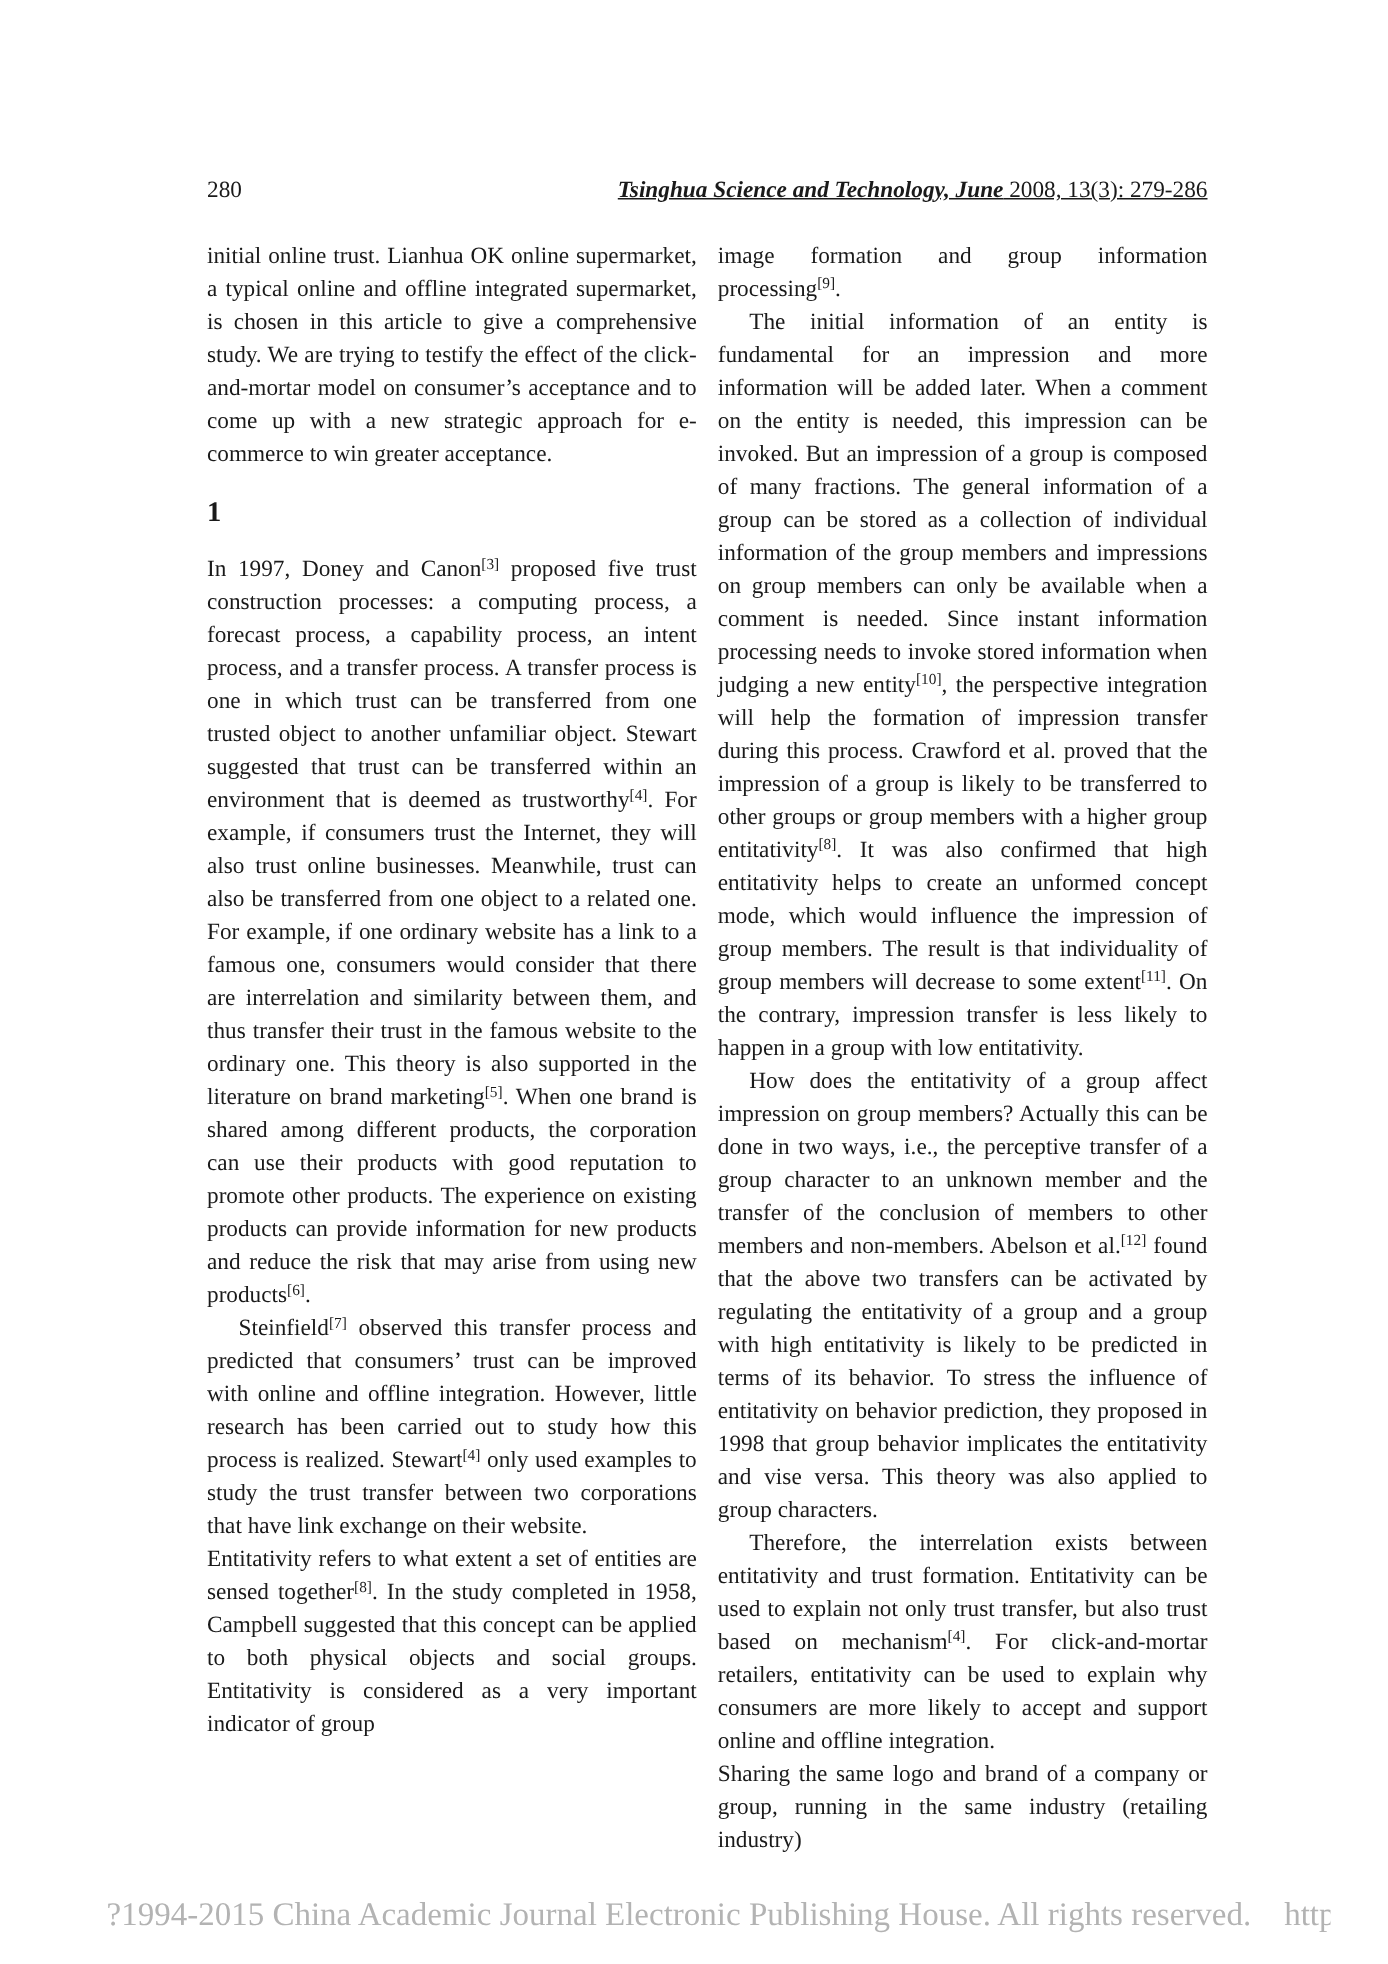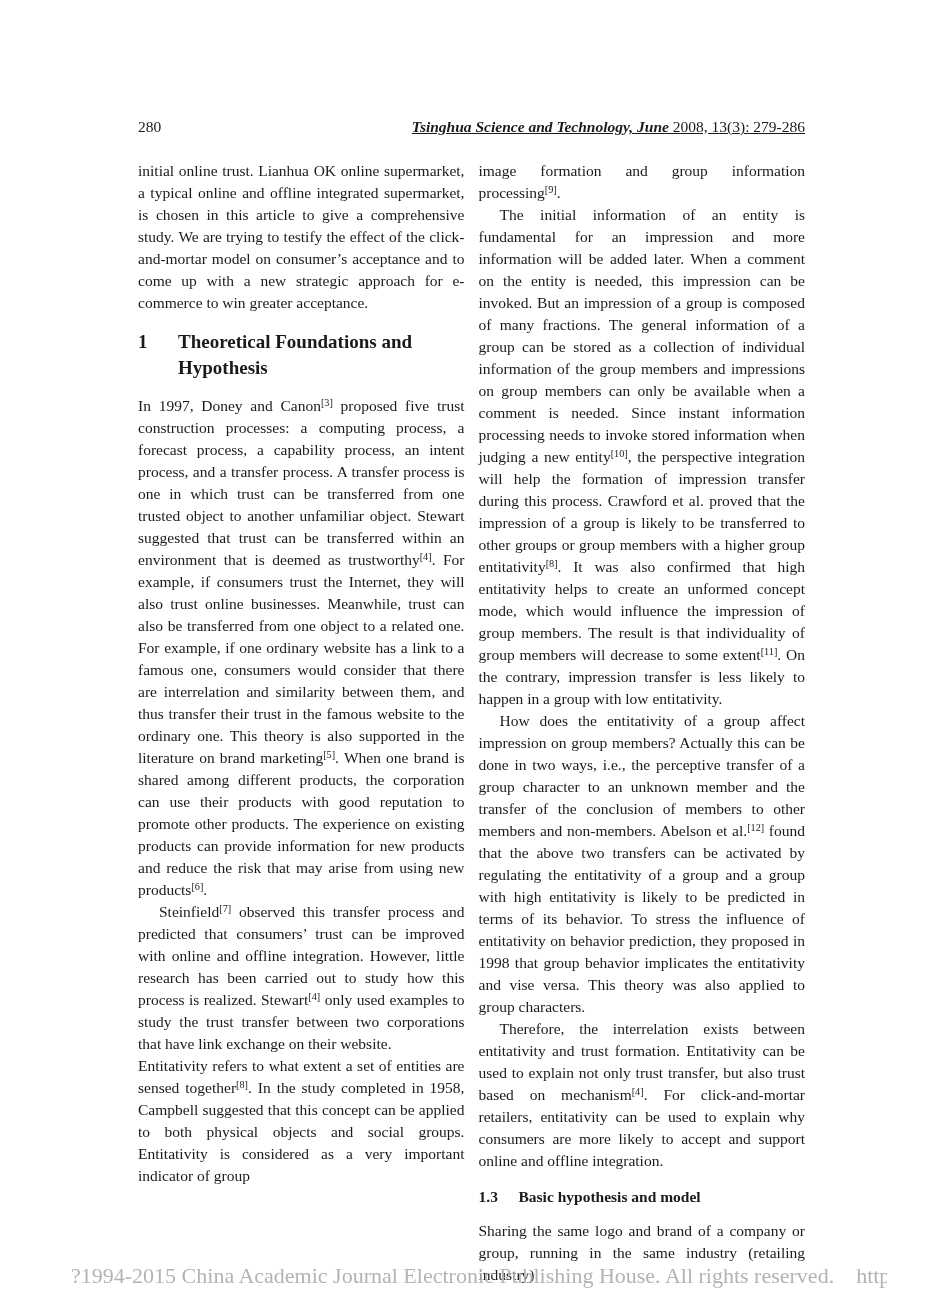--- a/index.html
+++ b/index.html
@@ -85,40 +85,36 @@
       <span class="journal-cite"><span class="jt">Tsinghua Science and Technology, June</span><span> 2008, 13(3): 279-286</span></span>
     </header>
 
     <div class="columns">
 
       <div class="col">
         <p class="para">initial online trust. Lianhua OK online supermarket, a typical online and offline integrated supermarket, is chosen in this article to give a comprehensive study. We are trying to testify the effect of the click-and-mortar model on consumer’s acceptance and to come up with a new strategic approach for e-commerce to win greater acceptance.</p>
 
         <h1 class="sec">
           <span class="sec-num">1</span>
-          <span class="sec-title">Theoretical Foundations and Hypothesis</span>
         </h1>
 
 
         <p class="para">In 1997, Doney and Canon<sup>[3]</sup> proposed five trust construction processes: a computing process, a forecast process, a capability process, an intent process, and a transfer process. A transfer process is one in which trust can be transferred from one trusted object to another unfamiliar object. Stewart suggested that trust can be transferred within an environment that is deemed as trustworthy<sup>[4]</sup>. For example, if consumers trust the Internet, they will also trust online businesses. Meanwhile, trust can also be transferred from one object to a related one. For example, if one ordinary website has a link to a famous one, consumers would consider that there are interrelation and similarity between them, and thus transfer their trust in the famous website to the ordinary one. This theory is also supported in the literature on brand marketing<sup>[5]</sup>. When one brand is shared among different products, the corporation can use their products with good reputation to promote other products. The experience on existing products can provide information for new products and reduce the risk that may arise from using new products<sup>[6]</sup>.</p>
         <p class="para indent">Steinfield<sup>[7]</sup> observed this transfer process and predicted that consumers’ trust can be improved with online and offline integration. However, little research has been carried out to study how this process is realized. Stewart<sup>[4]</sup> only used examples to study the trust transfer between two corporations that have link exchange on their website.</p>
 
 
         <p class="para">Entitativity refers to what extent a set of entities are sensed together<sup>[8]</sup>. In the study completed in 1958, Campbell suggested that this concept can be applied to both physical objects and social groups. Entitativity is considered as a very important indicator of group</p>
       </div>
 
       <div class="col">
         <p class="para">image formation and group information processing<sup>[9]</sup>.</p>
         <p class="para indent">The initial information of an entity is fundamental for an impression and more information will be added later. When a comment on the entity is needed, this impression can be invoked. But an impression of a group is composed of many fractions. The general information of a group can be stored as a collection of individual information of the group members and impressions on group members can only be available when a comment is needed. Since instant information processing needs to invoke stored information when judging a new entity<sup>[10]</sup>, the perspective integration will help the formation of impression transfer during this process. Crawford et al. proved that the impression of a group is likely to be transferred to other groups or group members with a higher group entitativity<sup>[8]</sup>. It was also confirmed that high entitativity helps to create an unformed concept mode, which would influence the impression of group members. The result is that individuality of group members will decrease to some extent<sup>[11]</sup>. On the contrary, impression transfer is less likely to happen in a group with low entitativity.</p>
         <p class="para indent">How does the entitativity of a group affect impression on group members? Actually this can be done in two ways, i.e., the perceptive transfer of a group character to an unknown member and the transfer of the conclusion of members to other members and non-members. Abelson et al.<sup>[12]</sup> found that the above two transfers can be activated by regulating the entitativity of a group and a group with high entitativity is likely to be predicted in terms of its behavior. To stress the influence of entitativity on behavior prediction, they proposed in 1998 that group behavior implicates the entitativity and vise versa. This theory was also applied to group characters.</p>
         <p class="para indent">Therefore, the interrelation exists between entitativity and trust formation. Entitativity can be used to explain not only trust transfer, but also trust based on mechanism<sup>[4]</sup>. For click-and-mortar retailers, entitativity can be used to explain why consumers are more likely to accept and support online and offline integration.</p>
 
-        <h2 class="sub">
-          <span class="sub-num">1.3</span><span>Basic hypothesis and model</span>
-        </h2>
 
         <p class="para">Sharing the same logo and brand of a company or group, running in the same industry (retailing industry)</p>
       </div>
 
     </div>
   </div>
 
   <footer class="footer">
     <span>?1994-2015 China Academic Journal Electronic Publishing House. All rights reserved.</span><span class="url">http://www.cnki.net</span>
   </footer>

